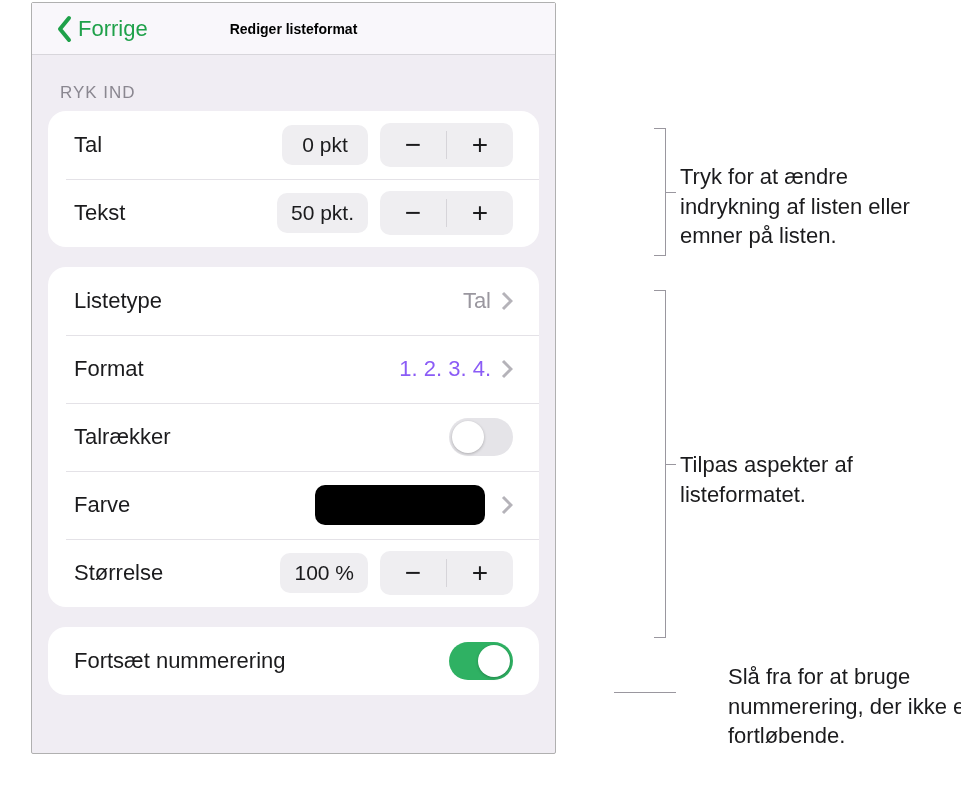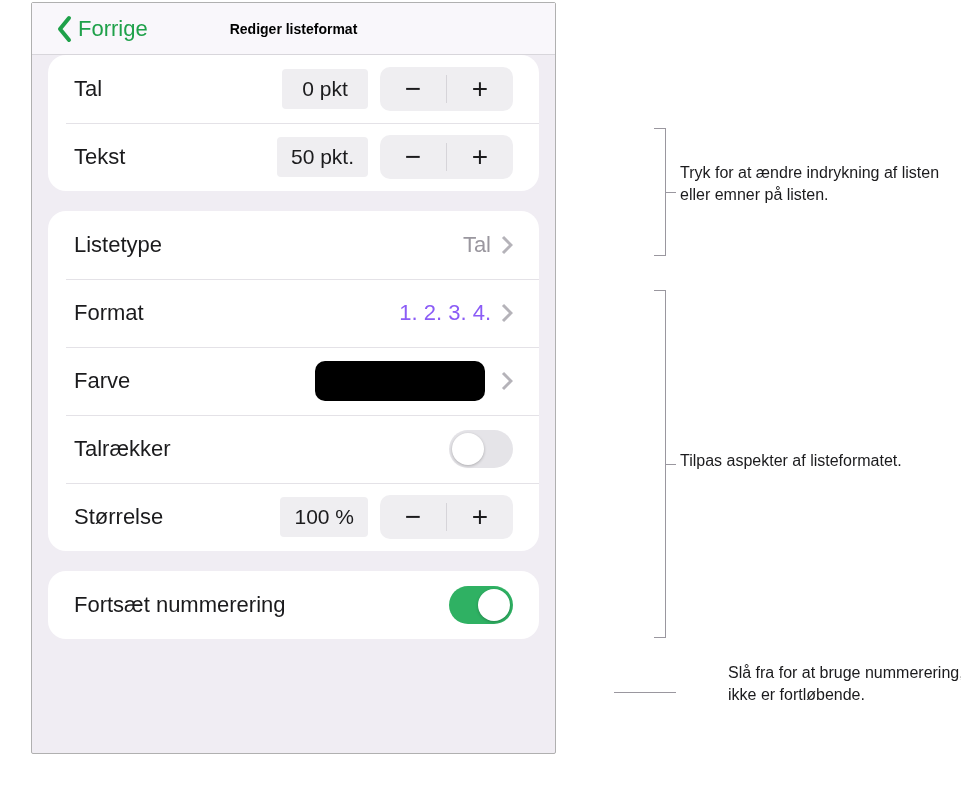--- a/index.html
+++ b/index.html
@@ -90,21 +90,21 @@
     background: #e4e2e7;
   }
   .row-label {
     font-size: 22px;
     color: #1b1b1d;
     flex: 0 0 auto;
   }
   .spacer { flex: 1; }
   .value-pill {
     background: #efeef1;
-    border-radius: 4px;
+    border-radius: 10px;
     padding: 8px 14px;
     font-size: 21px;
     color: #1b1b1d;
     min-width: 86px;
     text-align: center;
     margin-right: 12px;
   }
   .stepper {
     display: flex;
     background: #efeef1;
@@ -162,21 +162,21 @@
     width: 170px;
     height: 40px;
     background: #000;
     border-radius: 10px;
     margin-right: 16px;
   }
   .gap { height: 20px; }
   
   .callout {
     position: absolute;
-    font-size: 16px;
+    font-size: 22px;
     line-height: 1.35;
     color: #1b1b1d;
   }
   .bracket {
     position: absolute;
     border-color: #9a979f;
     border-style: solid;
     border-width: 0;
   }
   .lead {
@@ -197,20 +197,21 @@
       <svg viewBox="0 0 18 28">
         <path d="M13 3 L4 14 L13 25" stroke="#1fa14a" stroke-width="4" fill="none" stroke-linecap="round" stroke-linejoin="round"></path>
       </svg>
       <span>Forrige</span>
     </div>
     <div class="header-title">Rediger listeformat</div>
   </div>
 
   <div class="content">
 
+    <div class="section-label">RYK IND</div>
 
     <div class="card">
       <div class="row">
         <div class="row-label">Tal</div>
         <div class="spacer"></div>
         <div class="value-pill">0 pkt</div>
         <div class="stepper">
           <div class="stepper-btn">−</div>
           <div class="stepper-sep"></div>
           <div class="stepper-btn">+</div>
@@ -241,33 +242,33 @@
       </div>
       <div class="row">
         <div class="row-label">Format</div>
         <div class="spacer"></div>
         <div class="nav-value dark">1. 2. 3. 4.</div>
         <svg class="chevron" viewBox="0 0 12 20">
             <path d="M2 2 L10 10 L2 18"></path>
           </svg>
       </div>
       <div class="row">
+        <div class="row-label">Talrækker</div>
+        <div class="spacer"></div>
+        <div class="toggle off">
+          <div class="toggle-knob"></div>
+        </div>
+      </div>
+      <div class="row">
         <div class="row-label">Farve</div>
         <div class="spacer"></div>
         <div class="color-swatch"></div>
         <svg class="chevron" viewBox="0 0 12 20">
             <path d="M2 2 L10 10 L2 18"></path>
           </svg>
-      </div>
-      <div class="row">
-        <div class="row-label">Talrækker</div>
-        <div class="spacer"></div>
-        <div class="toggle off">
-          <div class="toggle-knob"></div>
-        </div>
       </div>
       <div class="row">
         <div class="row-label">Størrelse</div>
         <div class="spacer"></div>
         <div class="value-pill">100 %</div>
         <div class="stepper">
           <div class="stepper-btn">−</div>
           <div class="stepper-sep"></div>
           <div class="stepper-btn">+</div>
         </div>

